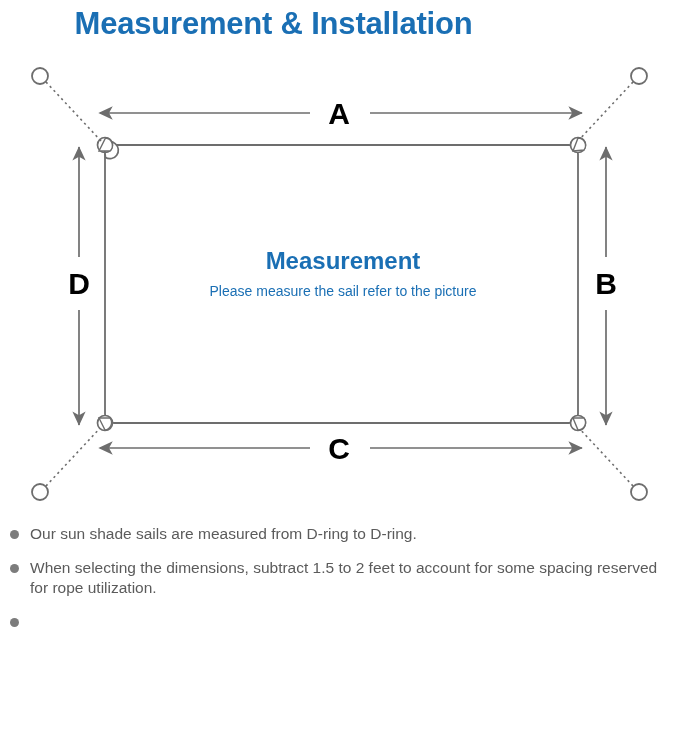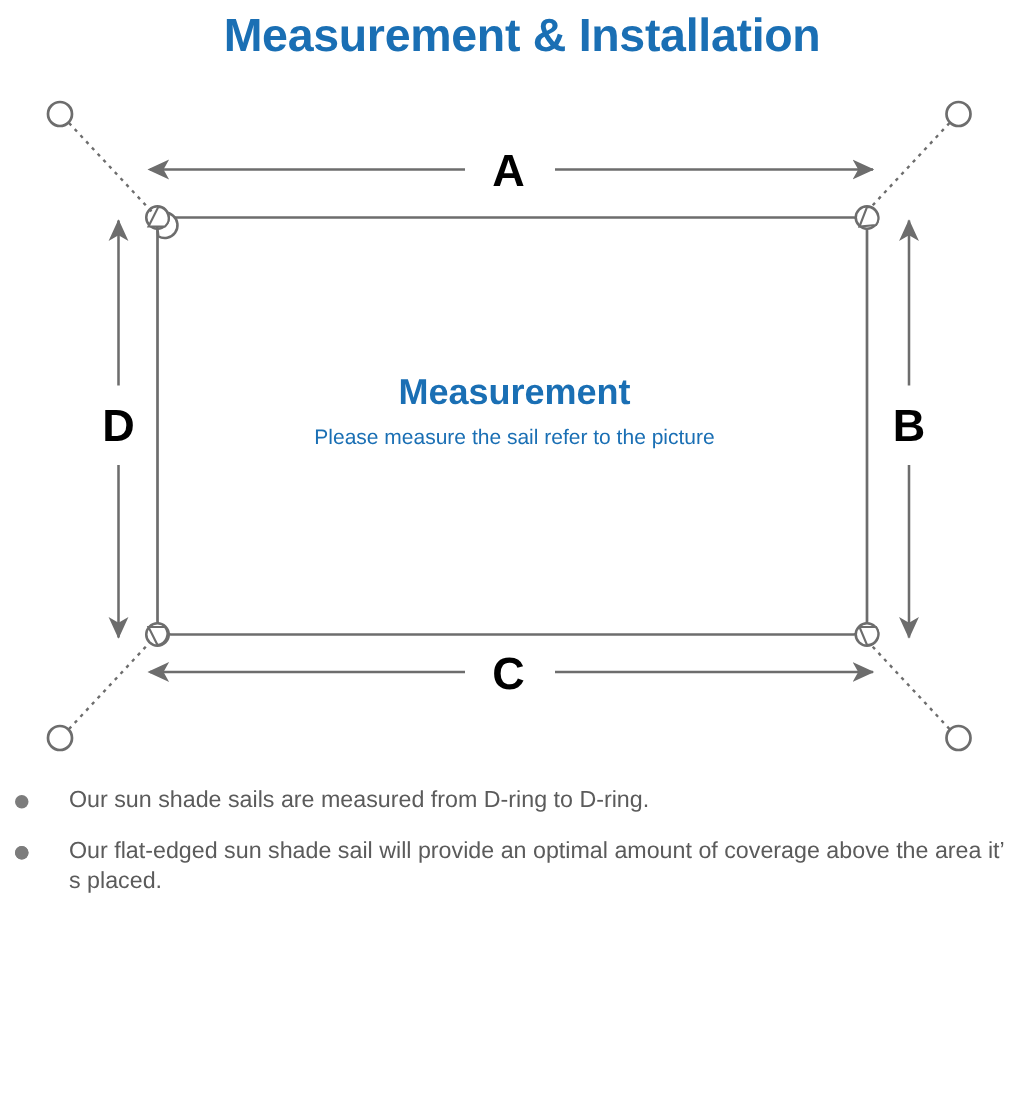--- a/index.html
+++ b/index.html
@@ -13,21 +13,21 @@
     position: relative;
     font-family: "Liberation Sans", sans-serif;
     overflow: hidden;
   }
 
   #page-title {
     position: absolute;
     left: 0;
     top: 6px;
     width: 547px;
-    text-align: right;
+    text-align: center;
     color: #1a6fb4;
     font-size: 31px;
     font-weight: bold;
     letter-spacing: -0.2px;
     font-family: "Liberation Sans", sans-serif;
   }
 
   #diagram-wrap {
     position: absolute;
     left: 0;
@@ -59,21 +59,21 @@
   }
 
   #notes-list {
     position: absolute;
     left: 0;
     top: 524px;
     width: 679px;
   }
   .note-item {
     position: relative;
-    padding-left: 46px;
+    padding-left: 30px;
     margin-bottom: 14px;
     color: #5b5b5b;
     font-size: 15.5px;
     line-height: 20px;
     font-family: "Liberation Sans", sans-serif;
     padding-right: 4px;
   }
   .note-bullet {
     position: absolute;
     left: 10px;
@@ -160,18 +160,18 @@
   </svg>
 </div>
 
 <div id="notes-list">
   <div class="note-item">
     <span class="note-bullet"></span>
     <span>Our sun shade sails are measured from D-ring to D-ring.</span>
   </div>
   <div class="note-item">
     <span class="note-bullet"></span>
+    <span>When selecting the dimensions, subtract 1.5 to 2 feet to account for some spacing reserved for rope utilization.</span>
   </div>
   <div class="note-item">
     <span class="note-bullet"></span>
-    <span>Our flat-edged sun shade sail will provide an optimal amount of coverage above the area it’ s placed.</span>
   </div>
 </div>
 
 </body></html>

